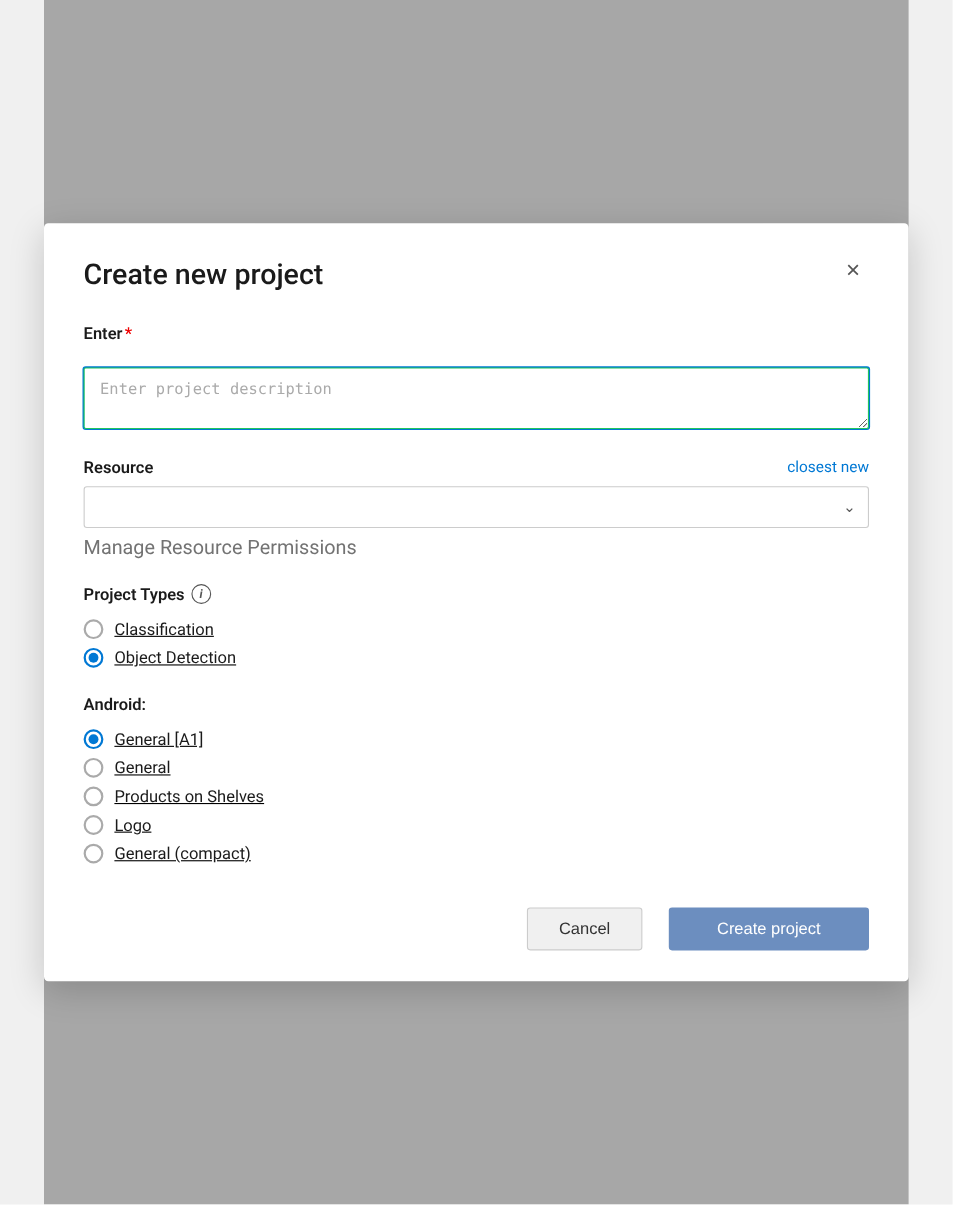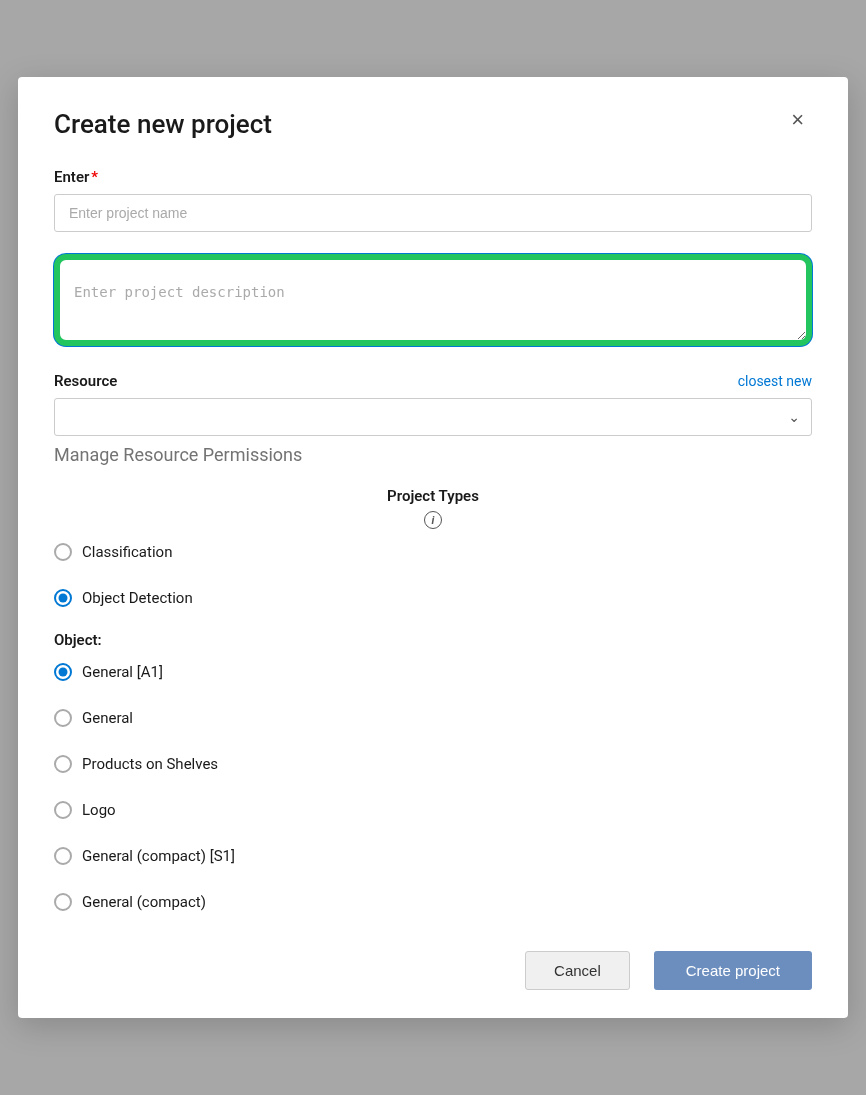--- a/index.html
+++ b/index.html
@@ -11,26 +11,25 @@
     body {
       background: #f0f0f0;
       display: flex;
       align-items: center;
       justify-content: center;
       min-height: 100vh;
       font-family: -apple-system, BlinkMacSystemFont, 'Segoe UI', Roboto, sans-serif;
     }
 
     .dialog-overlay {
-      width: 866px;
+      width: 786px;
       height: 1095px;
       background: rgba(0,0,0,0.3);
       display: flex;
       align-items: center;
-      justify-content: center;
     }
 
     .dialog {
       background: #ffffff;
       border-radius: 4px;
       width: 830px;
       max-height: 1060px;
       padding: 32px 36px 28px 36px;
       position: relative;
       box-shadow: 0 8px 32px rgba(0,0,0,0.18);
@@ -89,23 +88,23 @@
       outline: none;
       background: #fff;
     }
 
     .form-input::placeholder {
       color: #aaa;
     }
 
     .form-textarea {
       width: 100%;
-      padding: 24px 14px;
-      border: 6px solid #22c55e;
-      border-radius: 12px;
+      padding: 11px 14px;
+      border: 1px solid #22c55e;
+      border-radius: 2px;
       font-size: 14px;
       color: #333;
       outline: none;
       background: #fff;
       resize: vertical;
       min-height: 56px;
       box-shadow: 0 0 0 1px #0078d4;
     }
 
     .form-textarea::placeholder {
@@ -164,43 +163,43 @@
     }
 
     .section-title {
       font-size: 15px;
       font-weight: 600;
       color: #1a1a1a;
       margin-bottom: 14px;
       display: flex;
       align-items: center;
       gap: 6px;
-      flex-direction: column;
     }
 
     .info-icon {
       display: inline-flex;
       align-items: center;
       justify-content: center;
       width: 18px;
       height: 18px;
       border: 1.5px solid #555;
       border-radius: 50%;
       font-size: 11px;
       color: #555;
       font-style: italic;
       font-weight: 700;
       cursor: default;
     }
 
     .radio-group {
       display: flex;
       flex-direction: column;
-      gap: 28px;
+      gap: 8px;
       margin-bottom: 24px;
+      text-decoration: underline;
     }
 
     .radio-item {
       display: flex;
       align-items: center;
       gap: 10px;
       cursor: pointer;
     }
 
     .radio-input {
@@ -272,21 +271,21 @@
       padding: 10px 28px;
       border: 1px solid #ccc;
       background: #f0f0f0;
       border-radius: 3px;
       font-size: 15px;
       color: #333;
       cursor: pointer;
     }
 
     .btn-create {
-      padding: 10px 32px;
+      padding: 10px 44px;
       border: none;
       background: #6c8ebf;
       border-radius: 3px;
       font-size: 15px;
       color: #fff;
       cursor: pointer;
       font-weight: 500;
     }
   </style>
 </head>
@@ -297,21 +296,20 @@
 
     <div class="dialog-header">
       <h2 class="dialog-title">Create new project</h2>
       <button class="close-button">×</button>
     </div>
 
     <div class="form-group">
       <label class="form-label">
         <span>Enter</span><span class="required-star">*</span>
       </label>
-      <input type="text" class="form-input" placeholder="Enter project name" style="">
     </div>
 
     <div class="form-group">
       <textarea class="form-textarea" rows="2" placeholder="Enter project description" style=""></textarea>
     </div>
 
     <div class="form-group">
       <div class="resource-header">
         <label class="form-label" style="margin-bottom:0;">Resource</label>
         <a class="create-new-link">closest new</a>
@@ -335,41 +333,37 @@
           <span class="radio-label">Classification</span>
         </label>
         <label class="radio-item">
           <input type="radio" class="radio-input" name="project-type" checked="" style="">
           <span class="radio-label">Object Detection</span>
         </label>
       </div>
     </div>
 
     <div class="domains-section">
-      <div class="domains-title">Object:</div>
+      <div class="domains-title">Android:</div>
       <div class="radio-group">
         <label class="radio-item">
           <input type="radio" class="radio-input" name="domain" checked="" style="">
           <span class="radio-label">General [A1]</span>
         </label>
         <label class="radio-item">
           <input type="radio" class="radio-input" name="domain" style="">
           <span class="radio-label">General</span>
         </label>
         <label class="radio-item">
           <input type="radio" class="radio-input" name="domain" style="">
           <span class="radio-label">Products on Shelves</span>
         </label>
         <label class="radio-item">
           <input type="radio" class="radio-input" name="domain" style="">
           <span class="radio-label">Logo</span>
-        </label>
-        <label class="radio-item">
-          <input type="radio" class="radio-input" name="domain" style="">
-          <span class="radio-label">General (compact) [S1]</span>
         </label>
         <label class="radio-item">
           <input type="radio" class="radio-input" name="domain" style="">
           <span class="radio-label">General (compact)</span>
         </label>
       </div>
     </div>
 
 
     <div class="dialog-footer">

